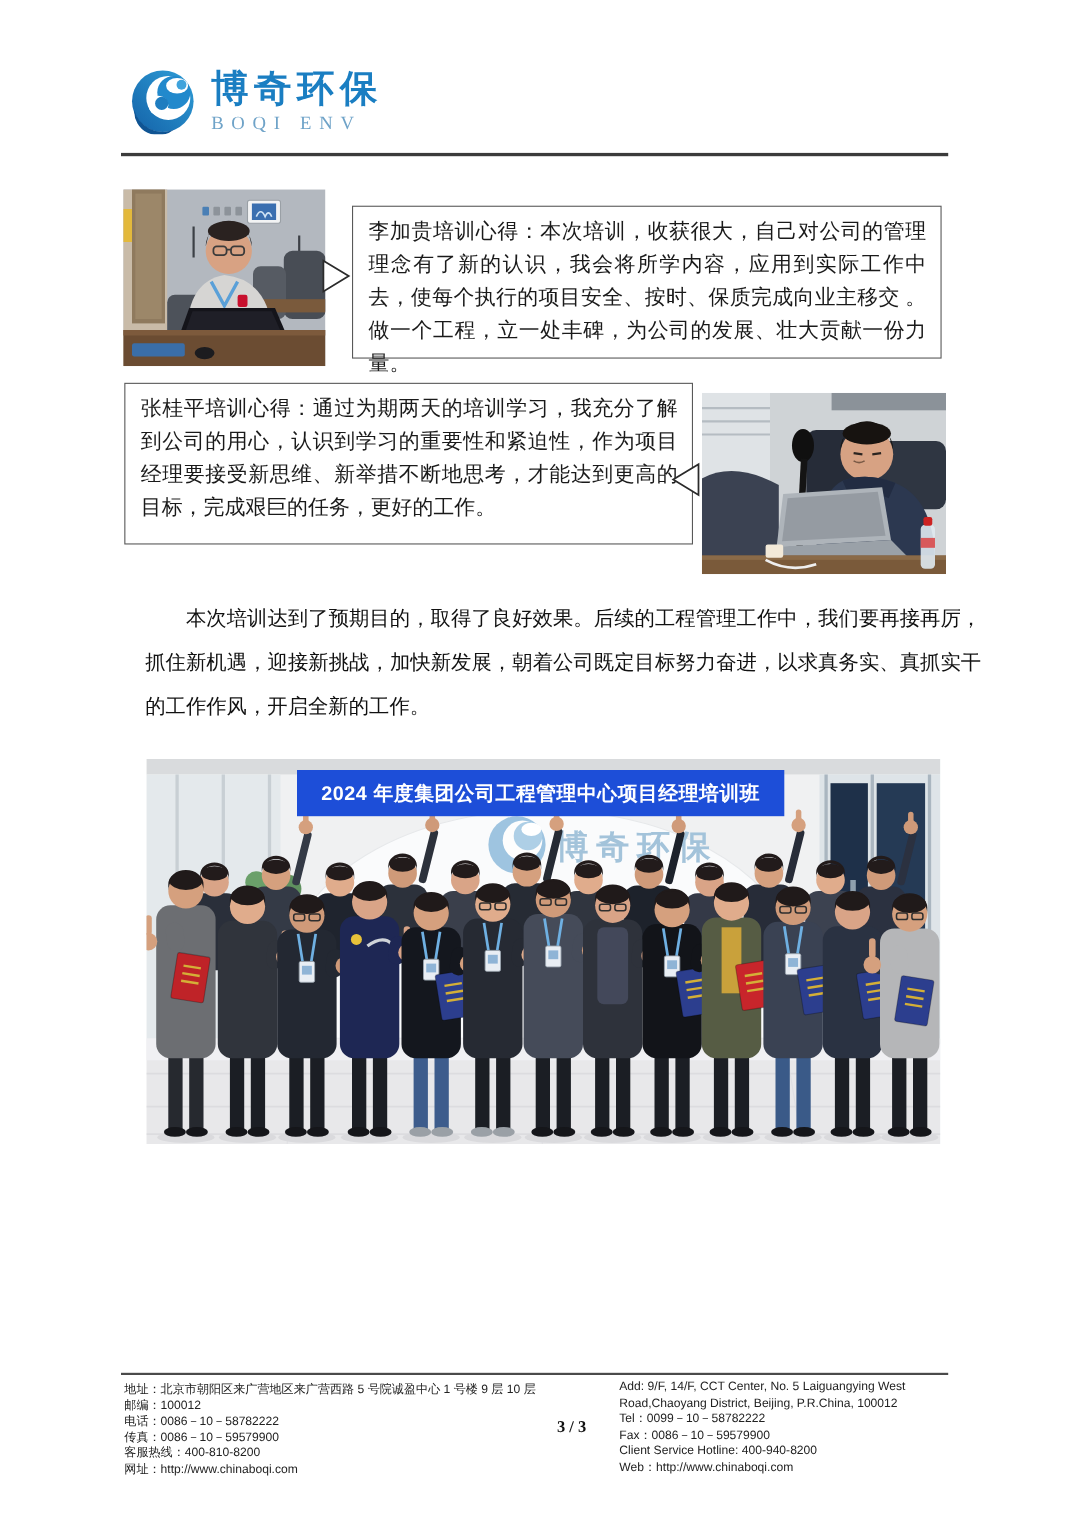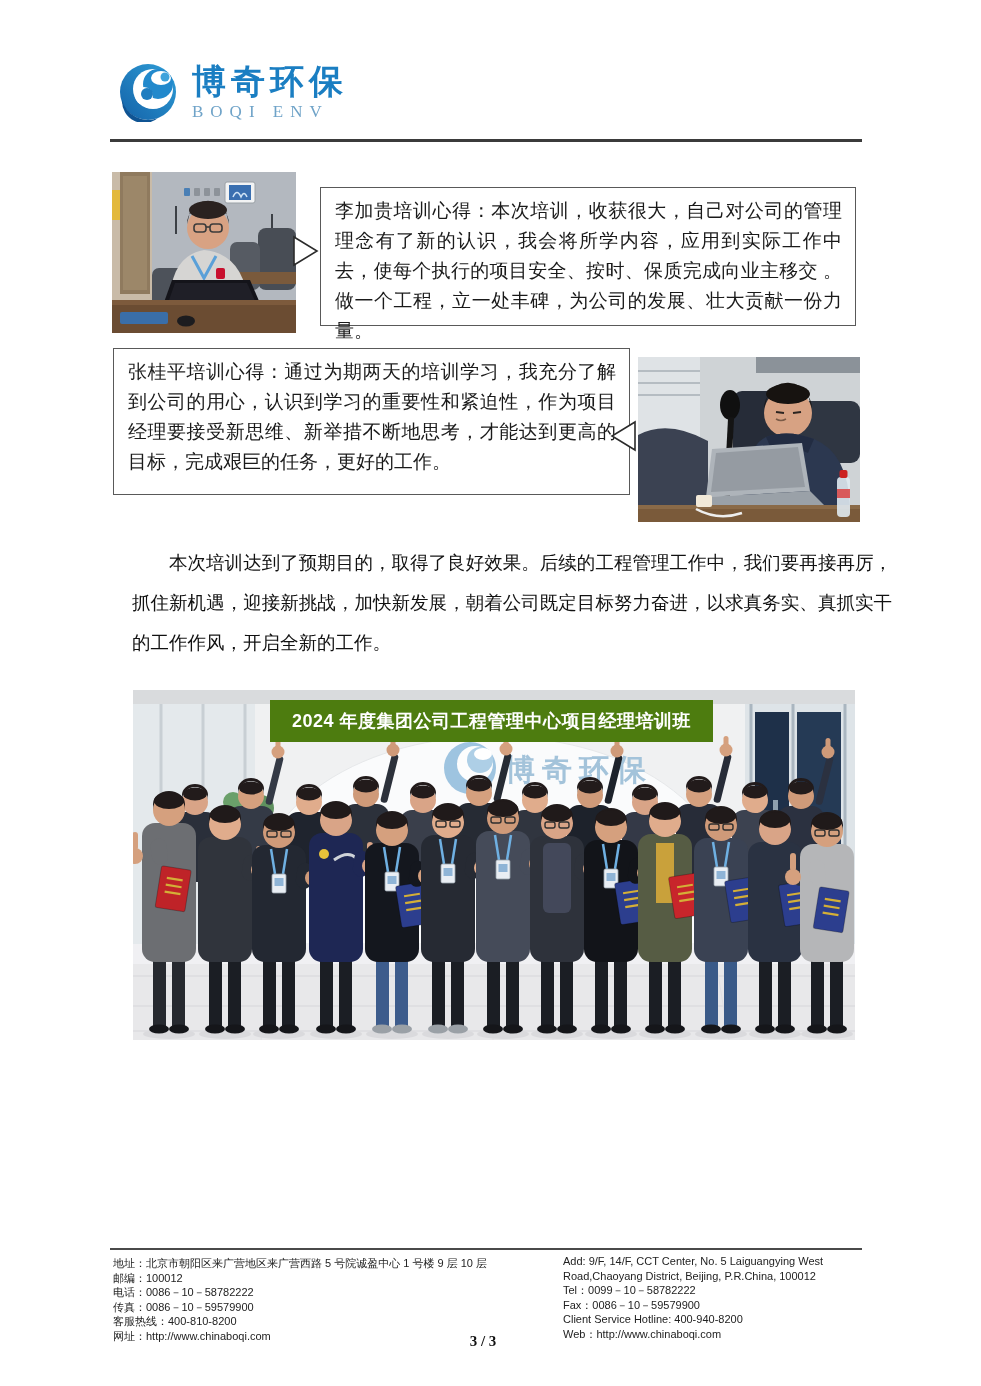--- a/index.html
+++ b/index.html
@@ -35,32 +35,32 @@
   
   .summary {
     position:absolute; left:118px; top:543px; width:760px;
     font-size:18.5px; line-height:40px; color:#111; text-align:justify; text-indent:2em;margin-left:14px;
   }
   
   .gphoto { position:absolute; left:133px; top:690px; width:722px; height:350px; overflow:hidden; }
   .gphoto svg { display:block; }
   .banner {
     position:absolute; left:137px; top:10px; width:443px; height:42px;
-    background:#4d7c0f; color:#ffffff; display:flex; align-items:center; justify-content:center;
+    background:#1d4ed8; color:#ffffff; display:flex; align-items:center; justify-content:center;
     font-family:"Liberation Sans","DejaVu Sans",sans-serif; font-weight:bold; font-size:18px;
     letter-spacing:0.5px; white-space:nowrap;
   }
   
   .footer-rule { position:absolute; left:110px; top:1248px; width:752px; height:2px; background:#4a4a4a; }
   .footer { font-family:"Liberation Sans","DejaVu Sans",sans-serif; font-size:11px; color:#222; }
   .footer-left { position:absolute; left:113px; top:1256px; width:445px; line-height:14.6px; }
   .footer-right { position:absolute; left:563px; top:1254px; width:314px; line-height:14.6px; }
   .page-num {
-    position:absolute; left:433px; top:1290px; width:100px; text-align:center;
-    font-family:"Liberation Serif","DejaVu Serif",serif; font-weight:bold; font-size:15px; color:#111;margin-top:43px;
+    position:absolute; left:433px; top:1290px; width:100px; text-align:right;
+    font-family:"Liberation Serif","DejaVu Serif",serif; font-weight:bold; font-size:15px; color:#111;
   }
 </style>
 </head>
 <body>
 
 <div class="page">
 
   <div class="logo-block">
     <svg class="logo-mark" viewBox="-30 -30 60 60">
       <defs>

